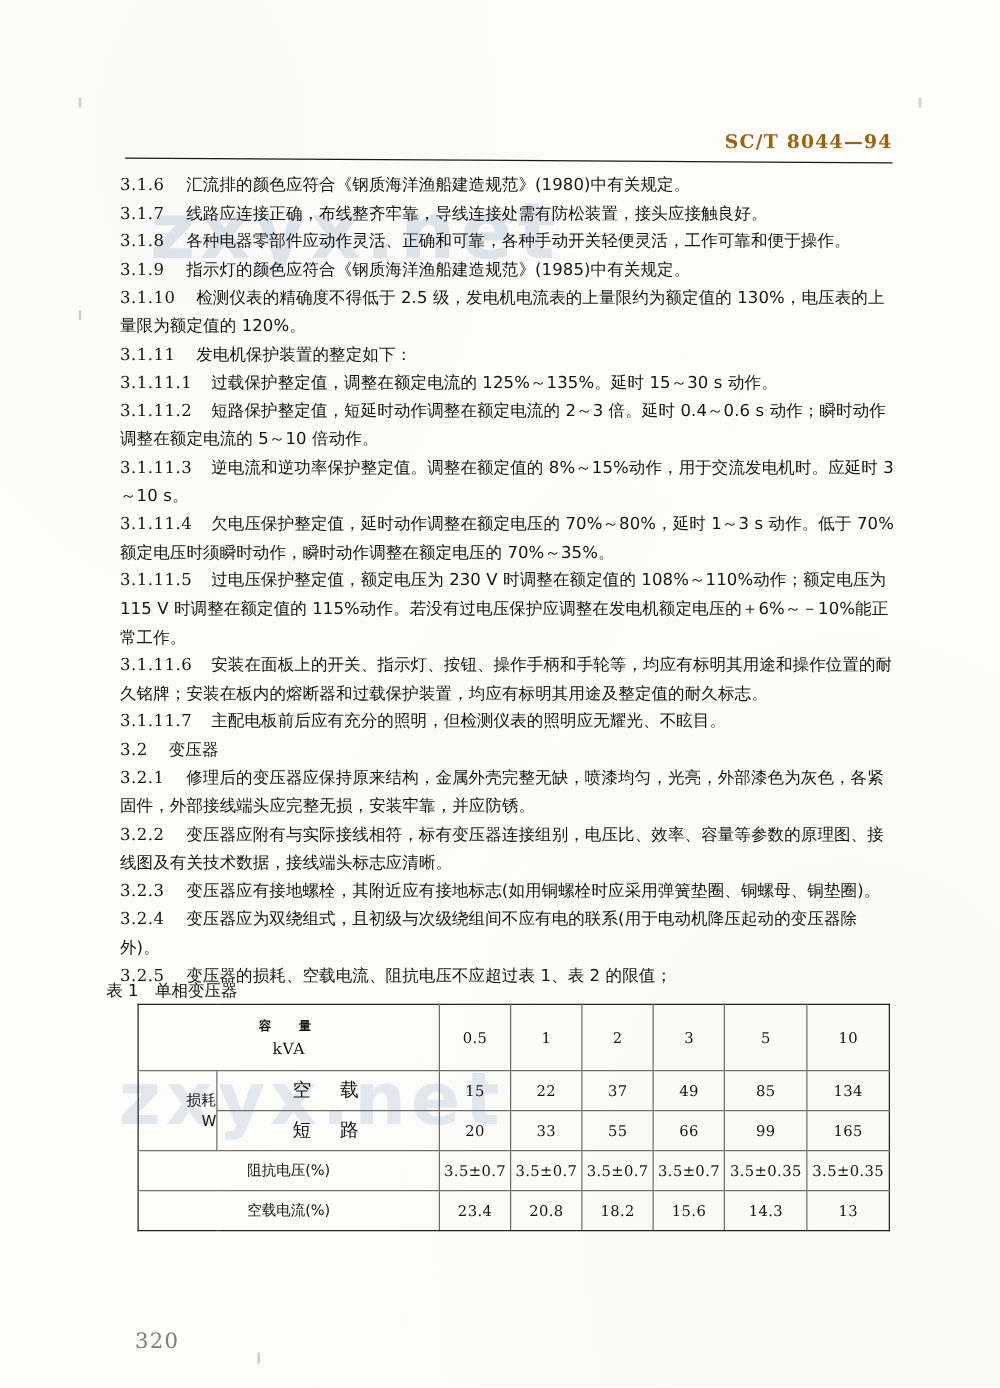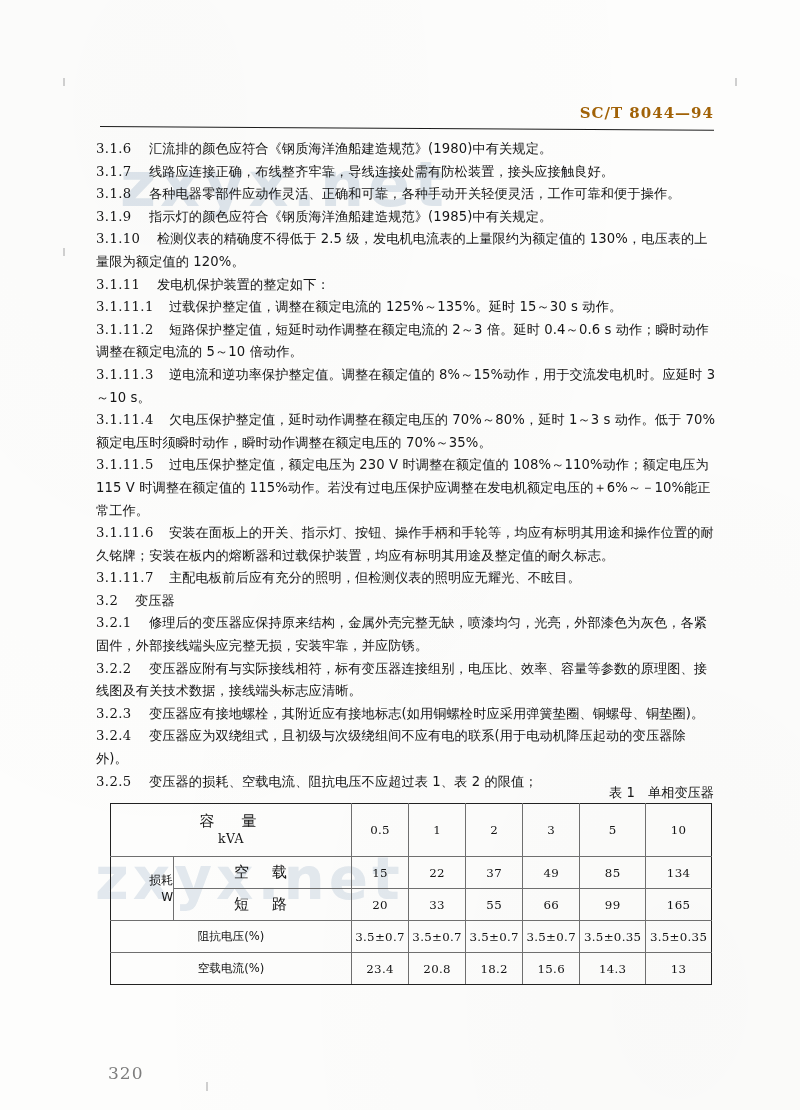--- a/index.html
+++ b/index.html
@@ -102,24 +102,24 @@
     margin-right: 9px;
     letter-spacing: 0.4px;
   }
   .num.w1 { min-width: 44px; }
   .num.w2 { min-width: 52px; }
   .num.w3 { min-width: 64px; }
   .num.w4 { min-width: 30px; }
   
   .table-caption {
     position: absolute;
-    left: 100px;
+    left: 85px;
     top: 784px;
     width: 614px;
-    text-align: right;
+    text-align: left;
     font-size: 13.2px;
     color: #141414;
   }
   
   table.spec {
     position: absolute;
     left: 110px;
     top: 803px;
     width: 602px;
     border-collapse: collapse;
@@ -140,21 +140,21 @@
   table.spec td.outer-right { border-right: 1.7px solid #222; }
   table.spec td.label {
     letter-spacing: 4px;
     font-size: 15px;
   }
   table.spec td.cap-cell {
     height: 52px;
     line-height: 17px;
     letter-spacing: 0px;
   }
-  .cap-top { letter-spacing: 6px; font-size: 15px; }
+  .cap-top { letter-spacing: 6px; font-size: 10px; font-weight: bold; }
   .cap-bot { font-family: "DejaVu Serif","Liberation Serif",serif; font-size: 12.4px; letter-spacing: 0.5px; }
   table.spec td.num-cell {
     font-family: "DejaVu Serif", "Liberation Serif", serif;
     font-size: 11.8px;
     letter-spacing: 0.3px;
   }
   table.spec td.group {
     letter-spacing: 0px;
     line-height: 17px;
     font-size: 12px;

